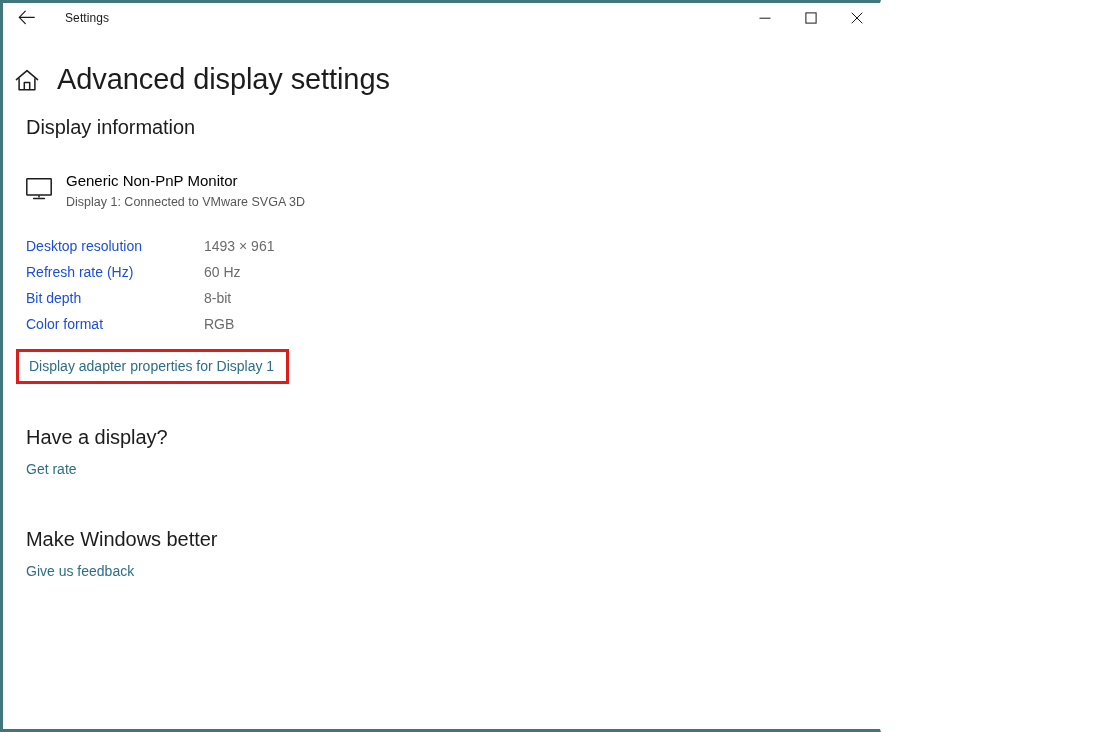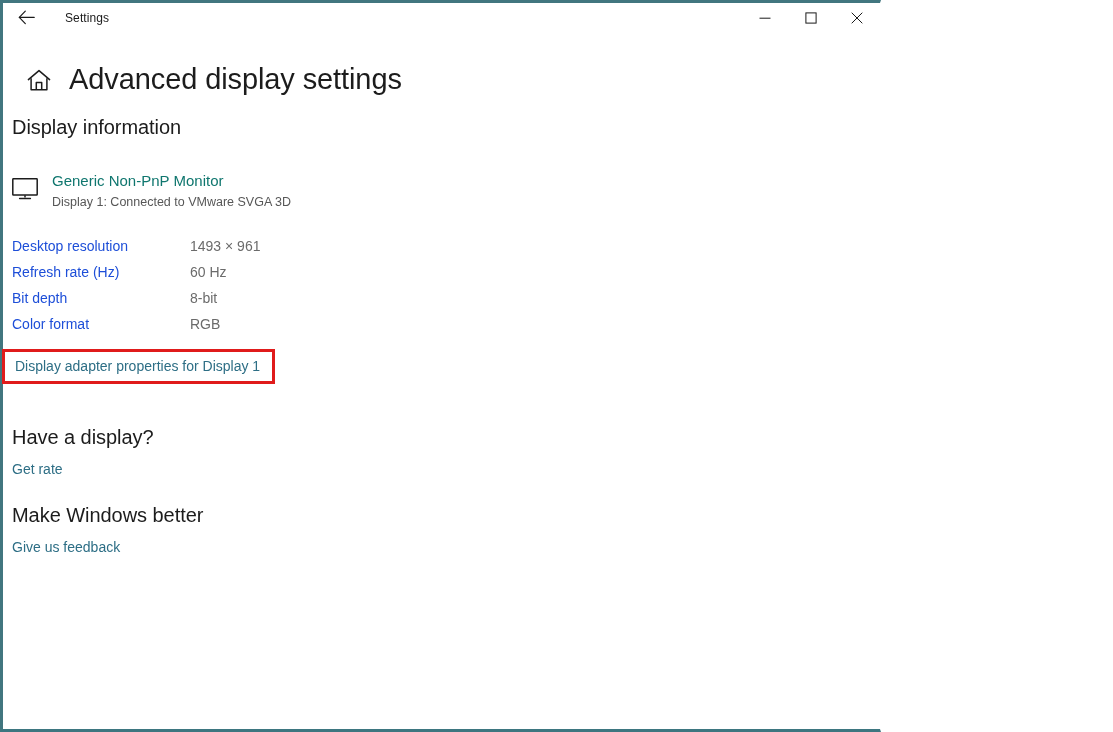--- a/index.html
+++ b/index.html
@@ -71,21 +71,21 @@
     justify-content: center;
     background: transparent;
     border: none;
     cursor: default;
   }
 
   
   #page-header {
     display: flex;
     align-items: center;
-    padding-left: 22px;
+    padding-left: 10px;
     margin-top: 26px;
     height: 44px;
   }
 
   #home-icon-wrap {
     width: 28px;
     height: 28px;
     display: flex;
     align-items: center;
     justify-content: center;
@@ -95,21 +95,21 @@
   #page-title {
     font-size: 29px;
     font-weight: 300;
     color: #1c1c1c;
     letter-spacing: -0.1px;
     line-height: 1.1;
   }
 
   
   #content {
-    padding-left: 9px;
+    padding-left: 23px;
     padding-top: 14px;
   }
 
   .section-heading {
     font-size: 20px;
     font-weight: 400;
     color: #1c1c1c;
     letter-spacing: -0.05px;
   }
 
@@ -128,21 +128,21 @@
     justify-content: flex-start;
     margin-top: 2px;
     flex: 0 0 40px;
   }
 
   #monitor-text { padding-top: 0px; }
 
   #monitor-name {
     font-size: 15px;
     font-weight: 400;
-    color: #0f766e;
+    color: #000000;
     line-height: 20px;
   }
 
   #monitor-sub {
     font-size: 12.5px;
     font-weight: 400;
     color: #575757;
     line-height: 19px;
     margin-top: 2px;
   }
@@ -185,21 +185,21 @@
     text-decoration: none;
     cursor: default;
     line-height: 18px;
     margin-top: 25px;
   }
 
   #have-a-question { margin-top: 42px; }
 
   #get-help-wrap { margin-top: 11px; }
 
-  #make-windows-better { margin-top: 26px; }
+  #make-windows-better { margin-top: 50px; }
 
   #give-feedback-wrap { margin-top: 11px; }
 </style>
 </head>
 <body>
 
 <div id="window">
 
   <div id="titlebar">
 

